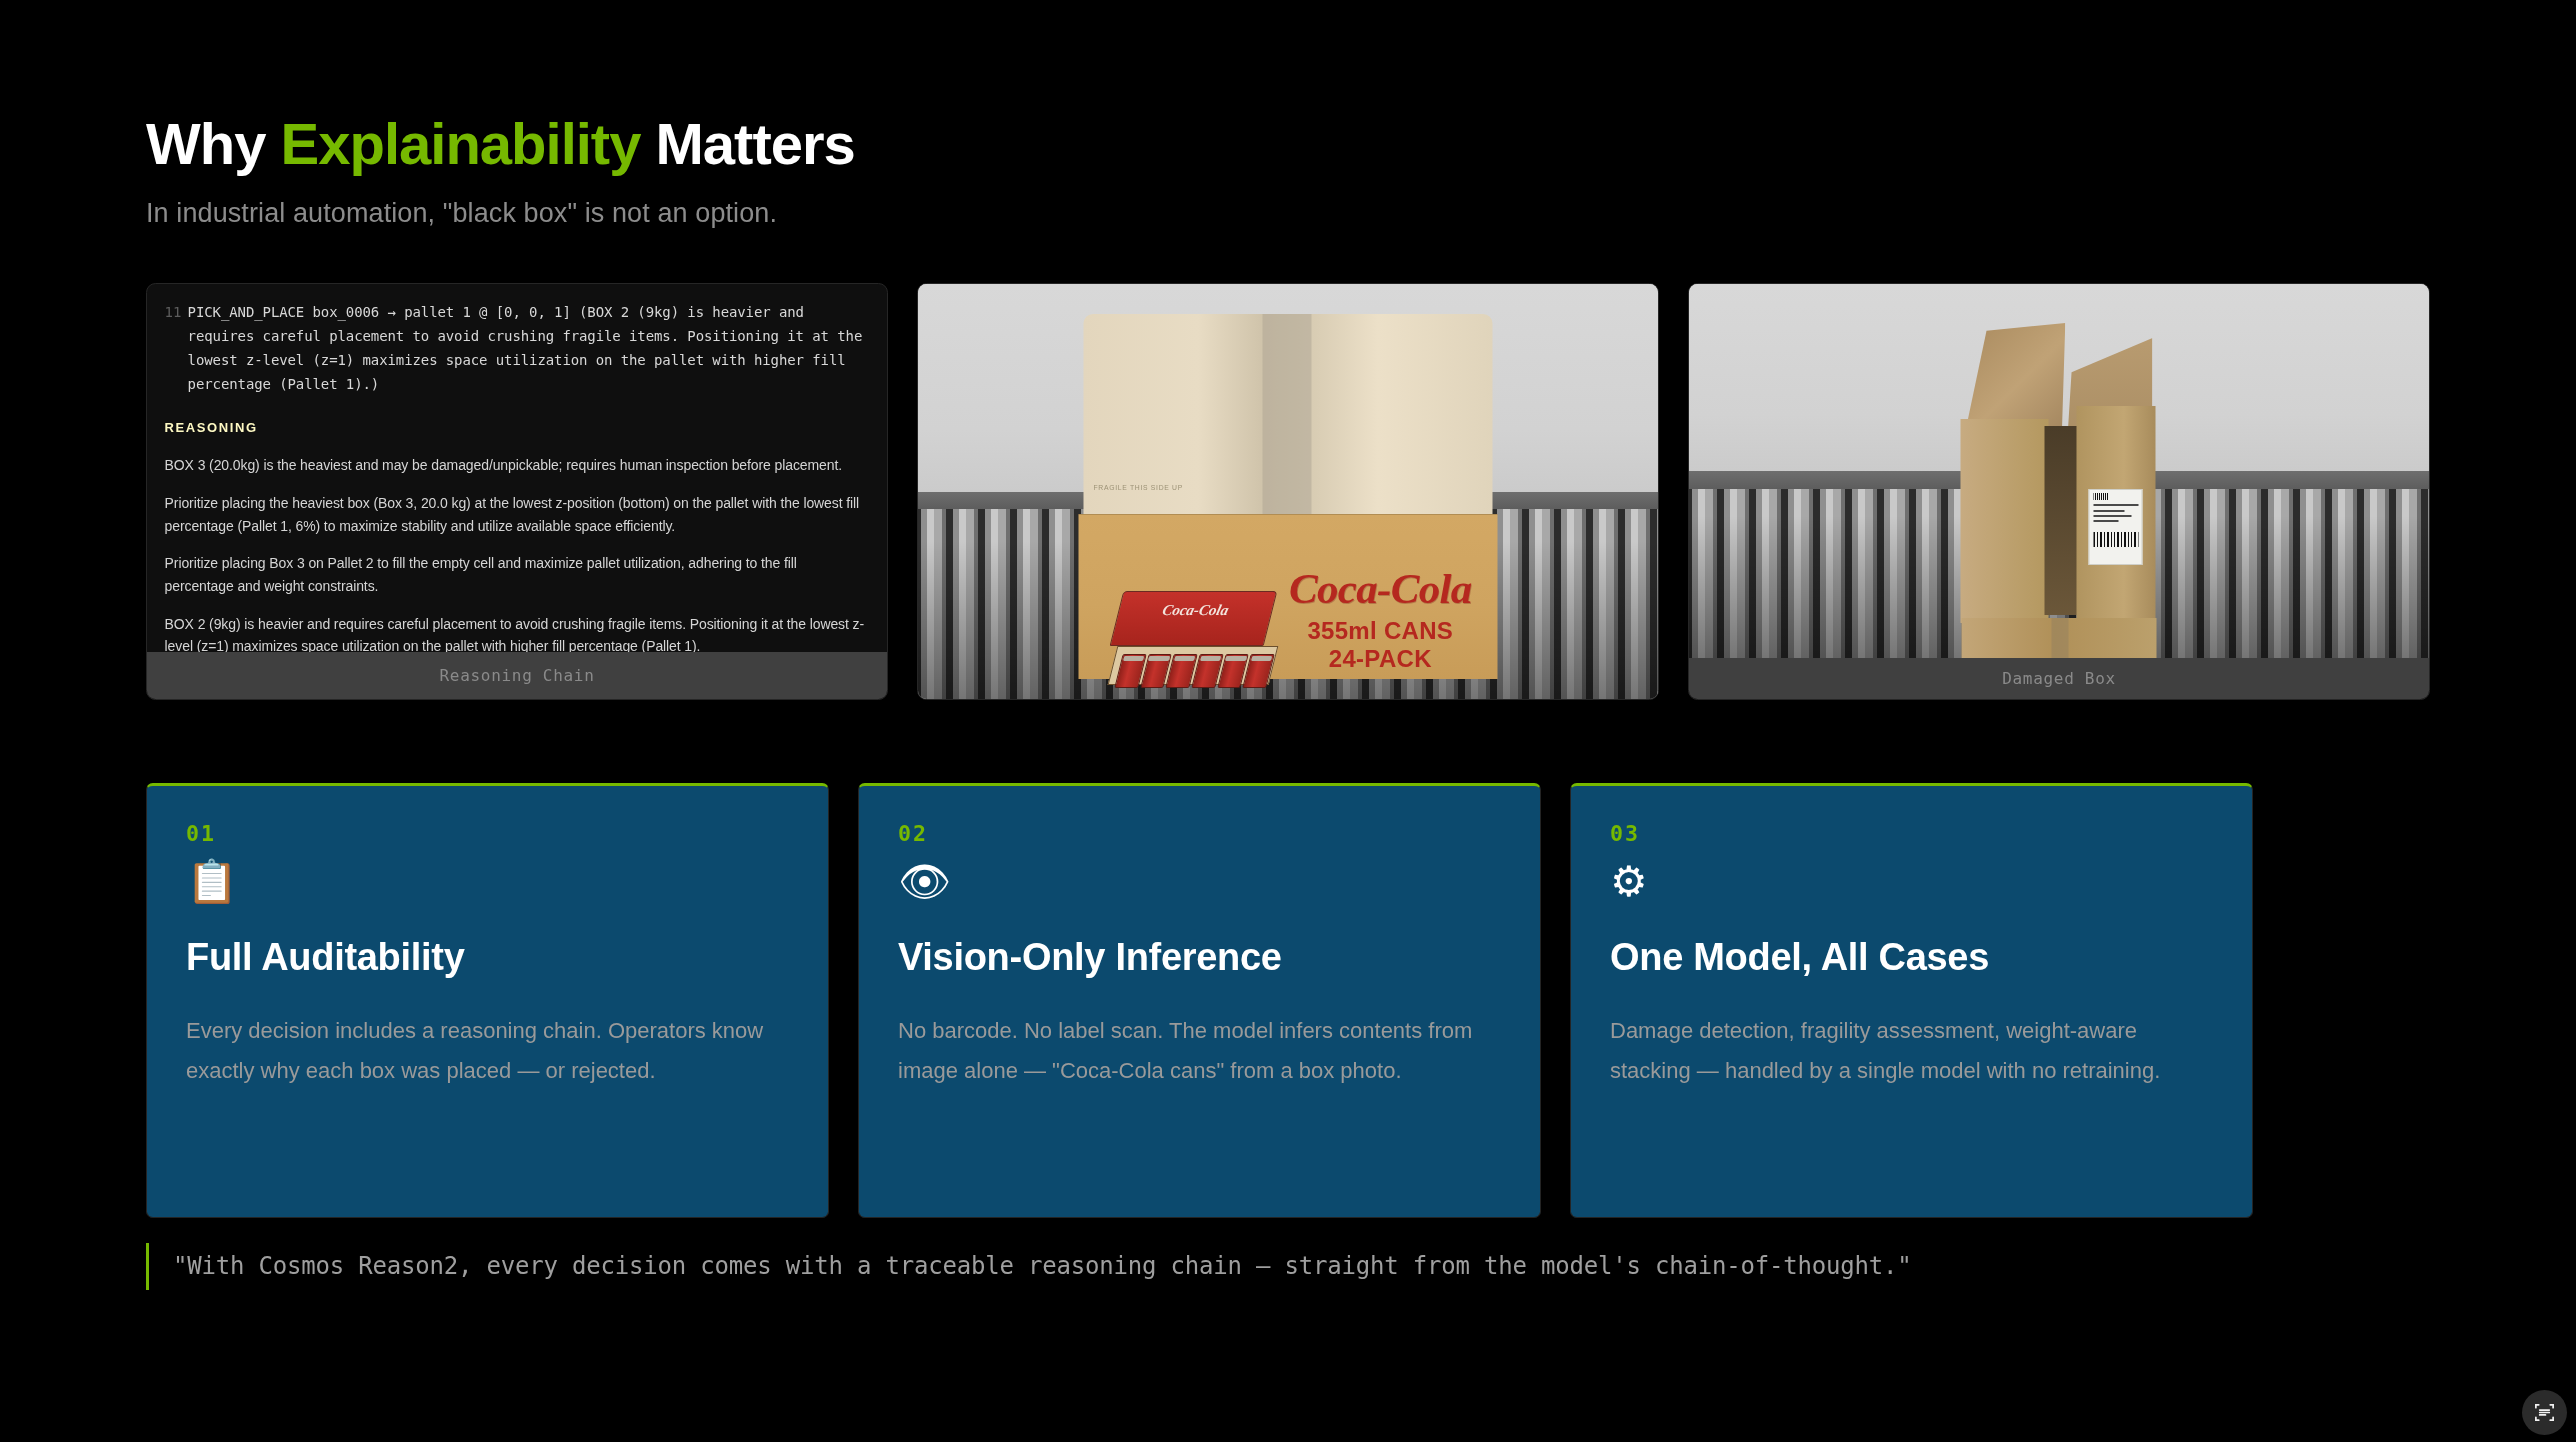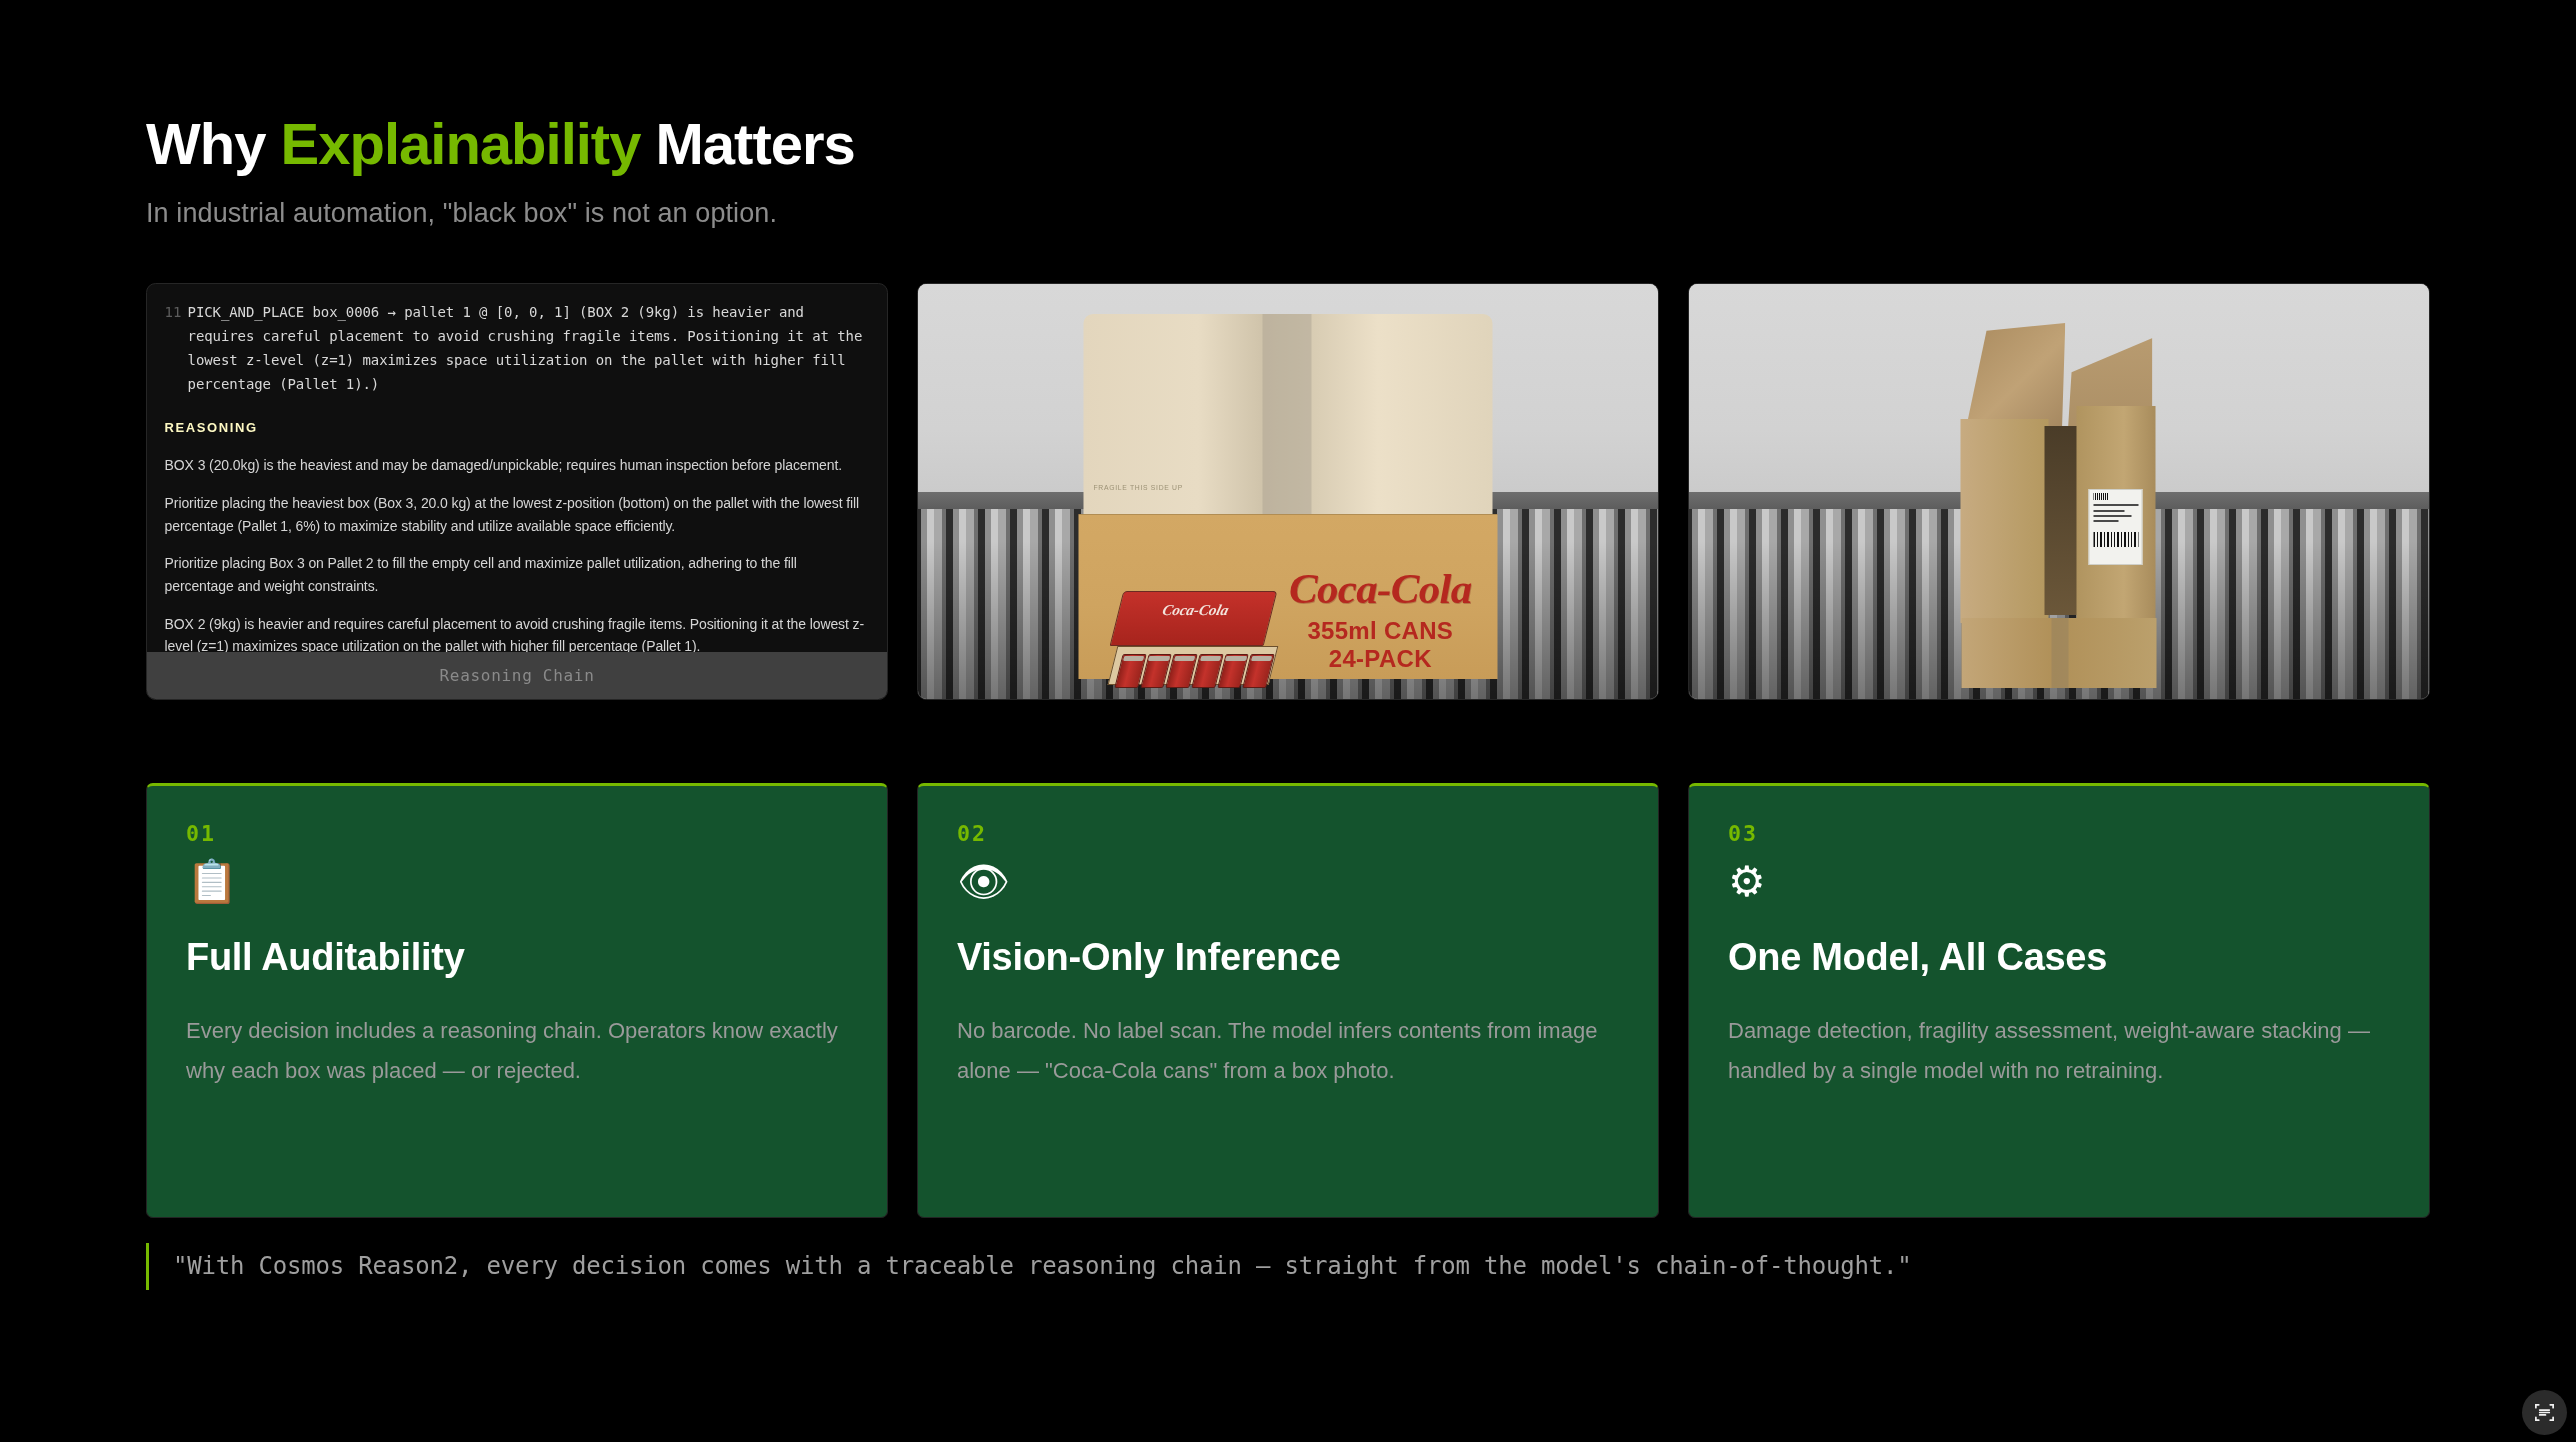--- a/index.html
+++ b/index.html
@@ -286,23 +286,23 @@
   .cards-row {
     position: absolute;
     left: 146px;
     top: 783px;
     width: 2284px;
     display: flex;
     gap: 29px;
   }
 
   .card {
-    width: 742px;
+    width: 683px;
     height: 435px;
-    background: #14532d;
+    background: #0c4a6e;
     border: 0.7px solid #242424;
     border-top: 3.4px solid #76b900;
     border-radius: 6.8px;
     padding: 35px 39px 0 39px;
   }
 
   .card-num {
     font-family: "DejaVu Sans Mono", monospace;
     font-size: 21.6px;
     font-weight: bold;
@@ -443,20 +443,21 @@
           <div class="dmg-lines">
             <i></i>
             <i></i>
             <i></i>
             <i></i>
           </div>
           <div class="dmg-barcode2"></div>
         </div>
       </div>
     </div>
+    <div class="panel-caption">Damaged Box</div>
   </div>
 </div>
 
 <div class="cards-row">
 
   <div class="card">
     <div class="card-num">01</div>
     <div class="card-icon">📋</div>
     <div class="card-title">Full Auditability</div>
     <div class="card-desc">Every decision includes a reasoning chain. Operators know exactly why each box was placed — or rejected.</div>

